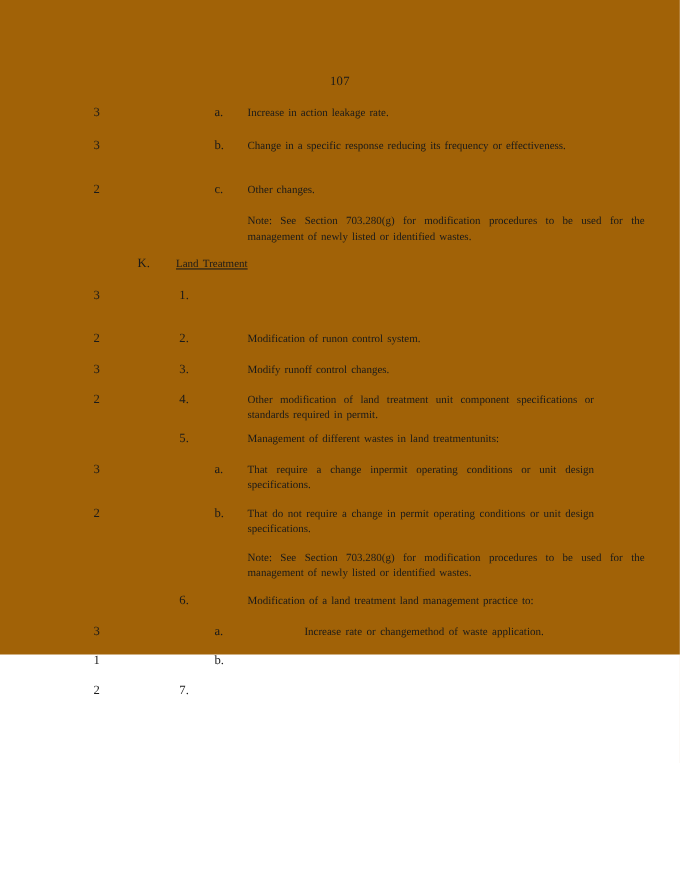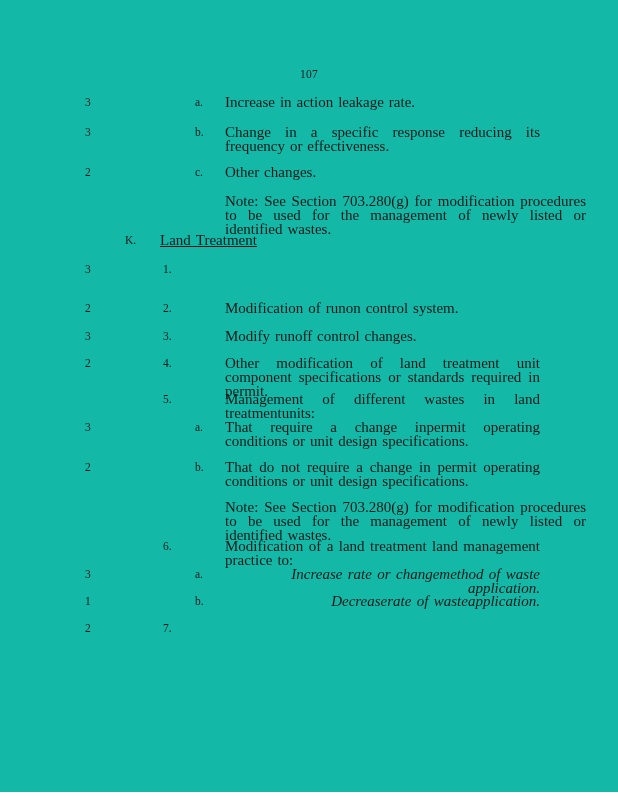--- a/index.html
+++ b/index.html
@@ -12,22 +12,22 @@
     height: 800px;
     position: relative;
     font-family: "Liberation Serif", "DejaVu Serif", serif;
     color: #1a1a1a;
     overflow: hidden;
   }
 
   .page {
     position: relative;
     width: 618px;
-    height: 792px;
-    background: #14b8a6;
+    height: 595px;
+    background: #a16207;
   }
 
   
   .page-number {
     position: absolute;
     top: 68px;
     left: 0;
     width: 618px;
     text-align: center;
     font-size: 11.5px;
@@ -69,44 +69,43 @@
     line-height: 13.5px;
     color: #1a1a1a;
     white-space: nowrap;
   }
   .marker.lvl-section { left: 125px; }
   .marker.lvl-num     { left: 163px; }
   .marker.lvl-letter  { left: 195px; }
 
   
   .text {
-    font-size: 15px;
+    font-size: 10px;
     line-height: 13.8px;
     color: #1a1a1a;
     text-align: justify;
     text-justify: inter-word;
     word-spacing: 1.2px;
   }
   .text.col-main {
     margin-left: 225px;
     margin-right: 78px;
   }
   .text.col-section {
     margin-left: 160px;
     margin-right: 78px;
     text-align: left;
     word-spacing: 1.5px;
     text-decoration: underline;
   }
   .text.col-sub6 {
     margin-left: 231px;
     margin-right: 78px;
-    text-align: right;
+    text-align: center;
     word-spacing: 1.6px;
-    font-style: italic;
   }
   .text.col-note {
     margin-left: 225px;
     margin-right: 32px;
   }
 </style>
 </head>
 <body>
 
 <div class="page">
@@ -177,21 +176,20 @@
         <div class="text col-main">Modification    of a land  treatment    land management     practice   to:</div>
       </div>
       <div class="row" style="position: absolute; top: 472px; left: 0px; width: 618px;">
         <div class="code">3</div>
         <div class="marker lvl-letter">a.</div>
         <div class="text col-sub6">Increase   rate or changemethod    of waste   application.</div>
       </div>
       <div class="row" style="position: absolute; top: 499px; left: 0px; width: 618px;">
         <div class="code">1</div>
         <div class="marker lvl-letter">b.</div>
-        <div class="text col-sub6">Decreaserate    of wasteapplication.</div>
       </div>
       <div class="row" style="position: absolute; top: 526px; left: 0px; width: 618px;">
         <div class="code">2</div>
         <div class="marker lvl-num">7.</div>
       </div>
     </div>
 
 </div>
 
 </body></html>

